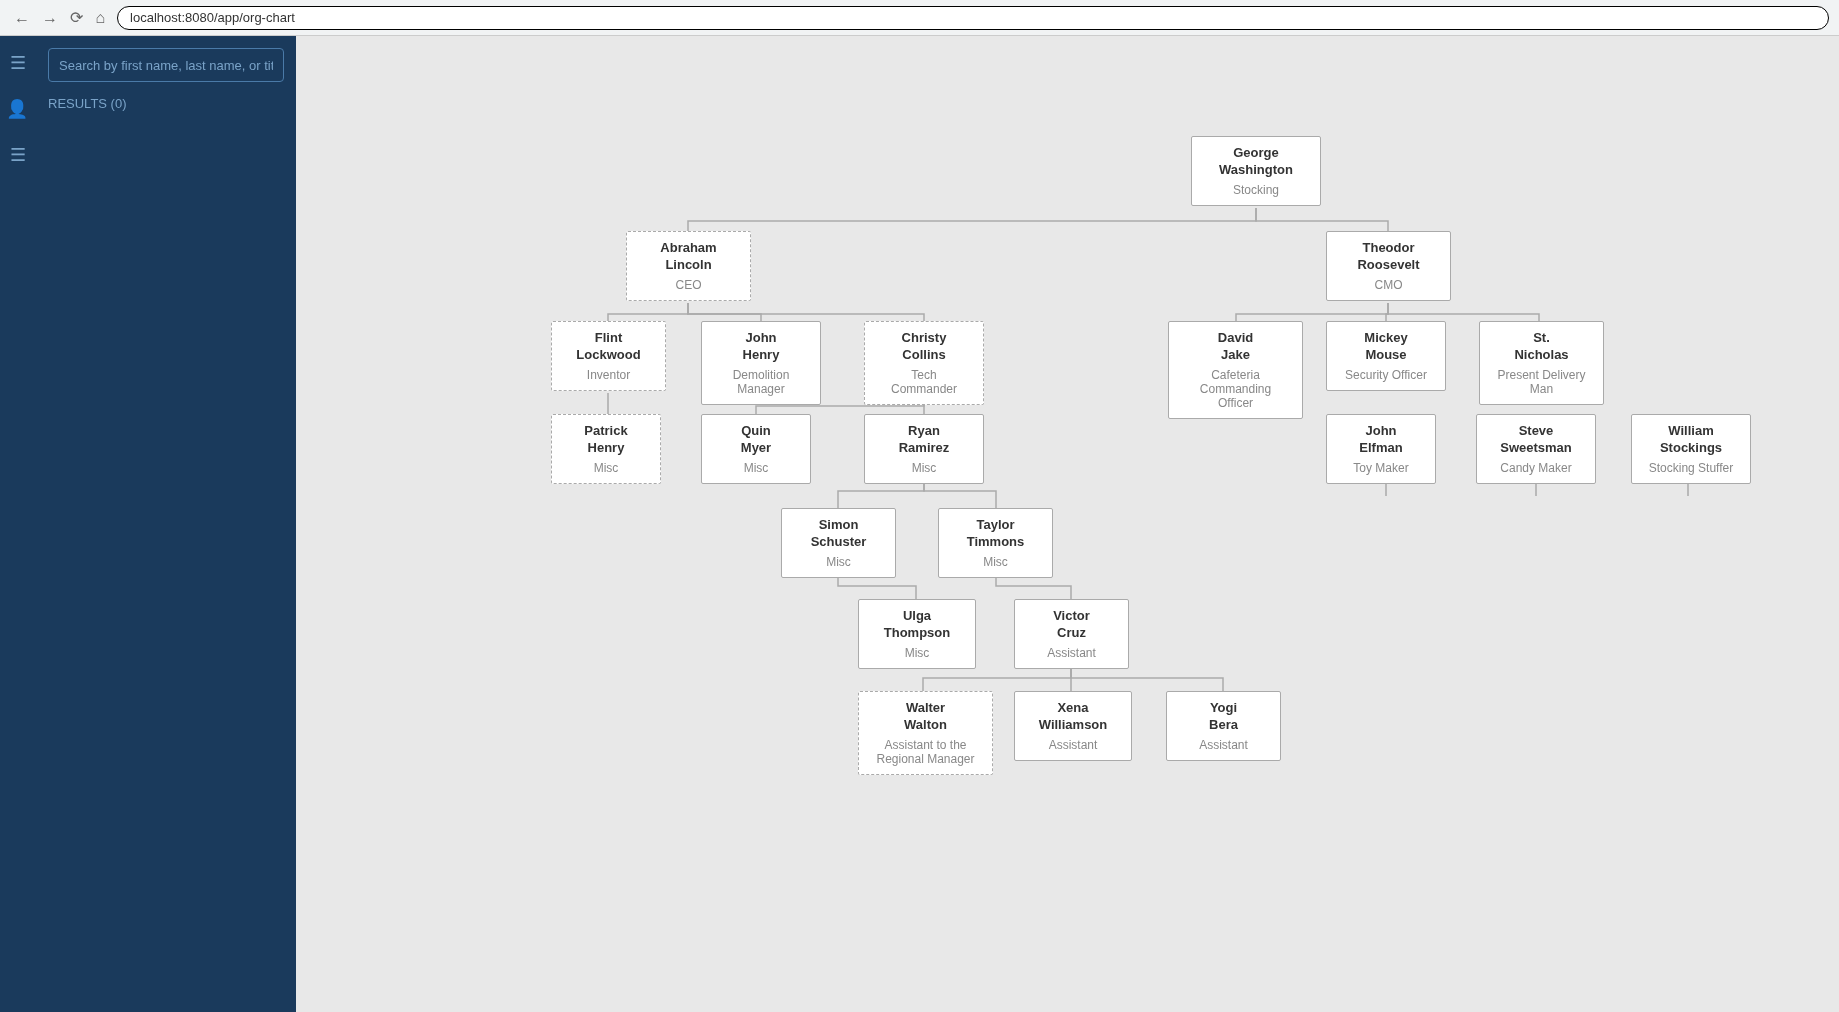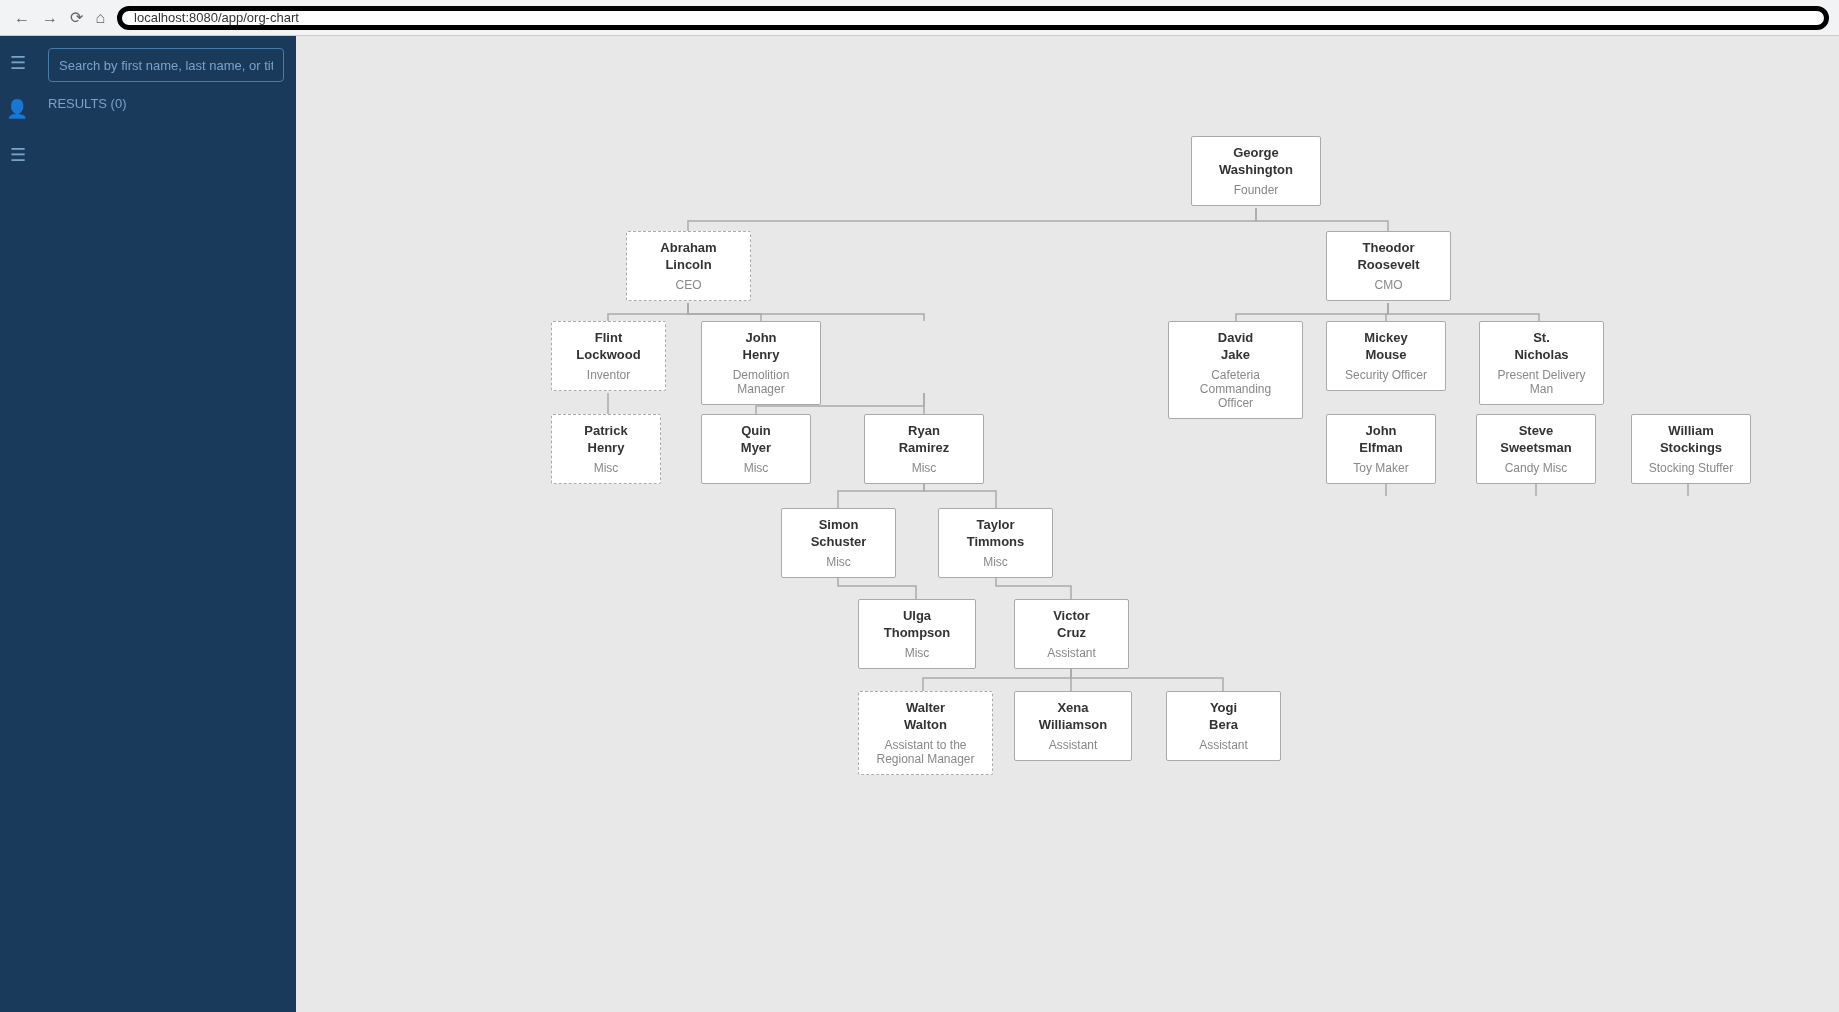--- a/index.html
+++ b/index.html
@@ -7,21 +7,21 @@
 
     
     .browser-chrome {
       position: fixed; top: 0; left: 0; right: 0; height: 36px;
       background: #f1f3f4; border-bottom: 1px solid #ccc;
       display: flex; align-items: center; padding: 0 10px; gap: 8px; z-index: 100;
     }
     .browser-nav { display: flex; gap: 4px; align-items: center; }
     .browser-nav span { cursor: pointer; color: #666; font-size: 16px; padding: 4px; }
     .address-bar {
-      flex: 1; height: 24px; border: 5px solid #000000; border-radius: 12px;
+      flex: 1; height: 24px; border: 1px solid #000000; border-radius: 12px;
       background: white; padding: 0 12px; font-size: 13px; color: #333;
       display: flex; align-items: center;
     }
 
     
     .app-container { display: flex; width: 100%; margin-top: 36px; height: calc(100vh - 36px); }
 
     
     .icon-nav {
       width: 36px; background: #1a3a5c; display: flex; flex-direction: column;
@@ -142,21 +142,21 @@
         <path class="connector-line" d="M 522 517 L 522 530 L 600 530 L 600 543"></path>
         <path class="connector-line" d="M 680 517 L 680 530 L 755 530 L 755 543"></path>
 
         <path class="connector-line" d="M 755 608 L 755 622 L 607 622 L 607 635"></path>
         <path class="connector-line" d="M 755 608 L 755 622 L 755 635"></path>
         <path class="connector-line" d="M 755 608 L 755 622 L 907 622 L 907 635"></path>
       </svg>
 
       <div class="node" style="left:875px; top:80px; width:130px;">
         <div class="node-name">George<br>Washington</div>
-        <div class="node-title">Founder</div>
+        <div class="node-title">Stocking</div>
       </div>
 
       <div class="node" style="left:1010px; top:175px; width:125px;">
         <div class="node-name">Theodor<br>Roosevelt</div>
         <div class="node-title">CMO</div>
       </div>
 
       <div class="node dashed" style="left:310px; top:175px; width:125px;">
         <div class="node-name">Abraham<br>Lincoln</div>
         <div class="node-title">CEO</div>
@@ -165,20 +165,24 @@
       <div class="node dashed" style="left:235px; top:265px; width:115px;">
         <div class="node-name">Flint<br>Lockwood</div>
         <div class="node-title">Inventor</div>
       </div>
 
       <div class="node" style="left:385px; top:265px; width:120px;">
         <div class="node-name">John<br>Henry</div>
         <div class="node-title">Demolition Manager</div>
       </div>
 
+      <div class="node dashed" style="left:548px; top:265px; width:120px;">
+        <div class="node-name">Christy<br>Collins</div>
+        <div class="node-title">Tech Commander</div>
+      </div>
 
       <div class="node" style="left:852px; top:265px; width:135px;">
         <div class="node-name">David<br>Jake</div>
         <div class="node-title">Cafeteria Commanding Officer</div>
       </div>
 
       <div class="node" style="left:1010px; top:265px; width:120px;">
         <div class="node-name">Mickey<br>Mouse</div>
         <div class="node-title">Security Officer</div>
       </div>
@@ -203,21 +207,21 @@
         <div class="node-title">Misc</div>
       </div>
 
       <div class="node" style="left:1010px; top:358px; width:110px;">
         <div class="node-name">John<br>Elfman</div>
         <div class="node-title">Toy Maker</div>
       </div>
 
       <div class="node" style="left:1160px; top:358px; width:120px;">
         <div class="node-name">Steve<br>Sweetsman</div>
-        <div class="node-title">Candy Misc</div>
+        <div class="node-title">Candy Maker</div>
       </div>
 
       <div class="node" style="left:1315px; top:358px; width:120px;">
         <div class="node-name">William<br>Stockings</div>
         <div class="node-title">Stocking Stuffer</div>
       </div>
 
       <div class="node" style="left:465px; top:452px; width:115px;">
         <div class="node-name">Simon<br>Schuster</div>
         <div class="node-title">Misc</div>

